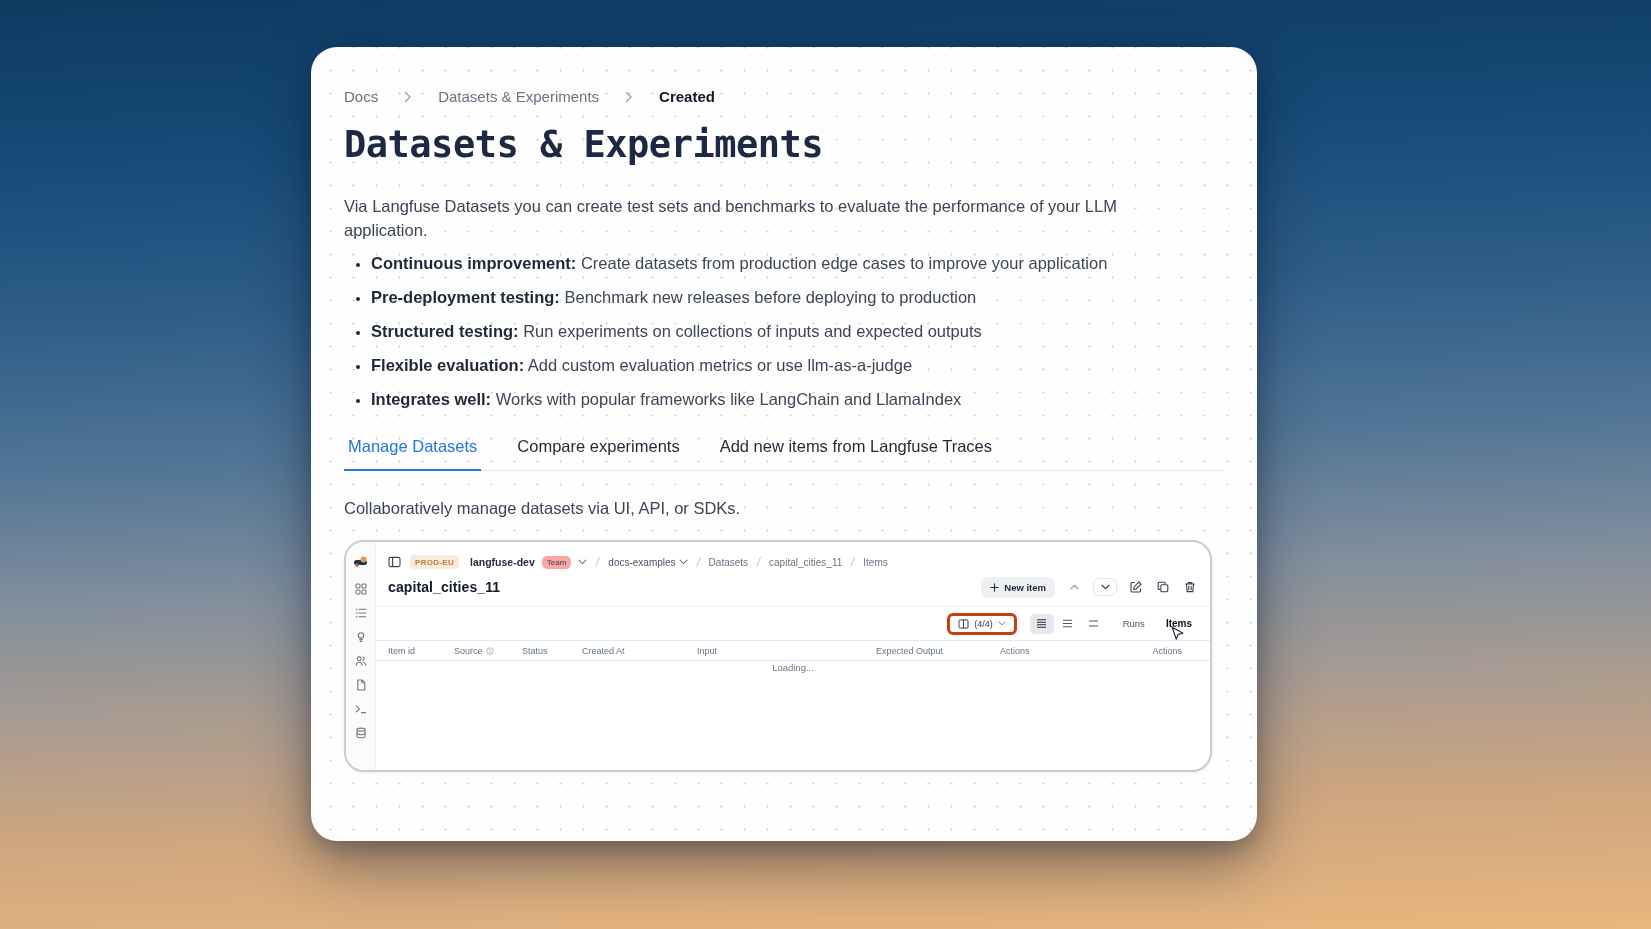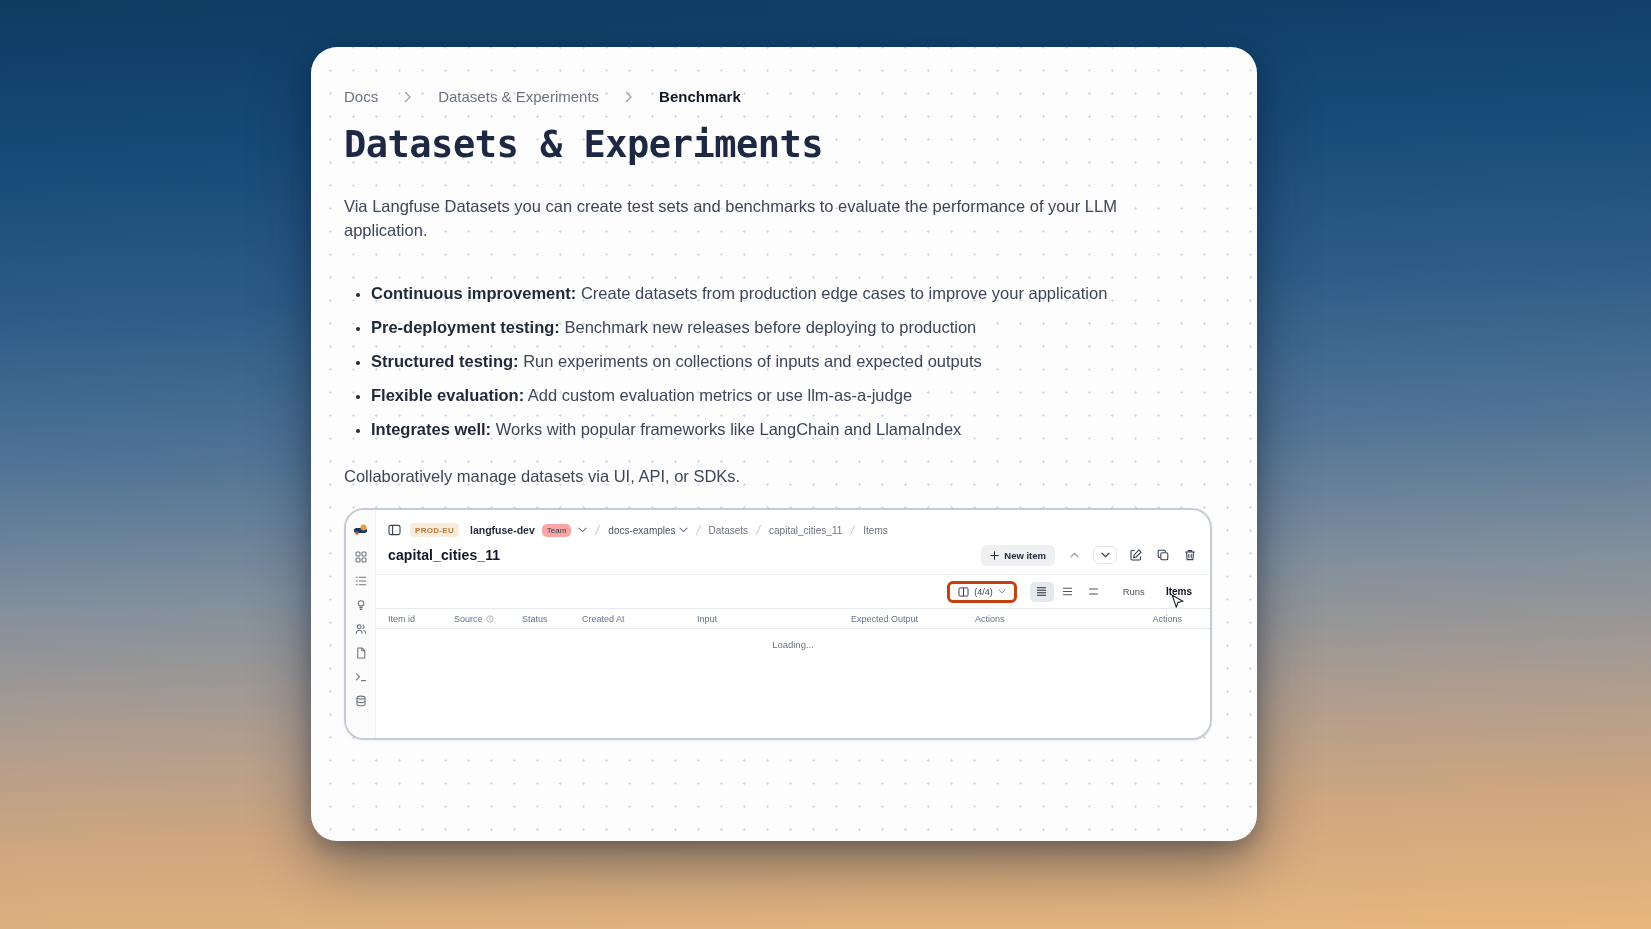--- a/index.html
+++ b/index.html
@@ -27,21 +27,21 @@
   .crumbs .sep { display:flex; align-items:center; }
   .crumbs .current { color:#111827; font-weight:700; }
 
   h1.title {
     margin-top:18px; font-family:"DejaVu Sans Mono","Liberation Mono",monospace;
     font-weight:700; font-size:37px; line-height:42px; color:#1d2942; letter-spacing:-0.5px;
   }
 
   .intro { margin-top:28px; width:840px; font-size:16.5px; line-height:24px; color:#3d4656; }
 
-  ul.benefits { margin-top:41px; padding-left:27px; list-style:disc; }
+  ul.benefits { margin-top:11px; padding-left:27px; list-style:disc; }
   ul.benefits li { font-size:16.5px; line-height:20px; margin-bottom:14px; color:#3d4656; }
   ul.benefits li::marker { color:#1f2937; font-size:13px; }
   ul.benefits b { color:#1f2937; }
 
   .tabs { margin-top:24px; display:flex; gap:32px; border-bottom:1px solid #e5e7eb; width:880px; }
   .tab { font-size:16.5px; color:#1f2937; padding:4px 4px 13px 4px; cursor:pointer; }
   .tab.active { color:#2673e6; font-weight:500; border-bottom:2px solid #2673e6; margin-bottom:-1px; }
 
   .tab-desc { margin-top:28px; font-size:16.5px; color:#3d4656; }
 
@@ -100,25 +100,25 @@
   .items-btn { font-size:10px; font-weight:700; color:#0b1220; padding:3px 4px; position:relative; }
   .cursor { position:absolute; left:9px; top:11px; pointer-events:none; }
 
   .app-thead {
     display:flex; align-items:center; height:21px;
     border-top:1px solid #e7e9ee; border-bottom:1px solid #e7e9ee;
     font-size:9px; color:#64748b; padding:0 12px;
   }
   .th { display:flex; align-items:center; gap:3px; }
   .th-itemid { width:66px; } .th-source { width:68px; } .th-status { width:60px; }
-  .th-created { width:115px; } .th-input { width:154px; } .th-expected { width:124px; }
+  .th-created { width:115px; } .th-input { width:179px; } .th-expected { width:124px; }
   .th-meta { width:152px; } .th-actions { flex:1; justify-content:flex-end; padding-right:16px; }
 
   .app-body { flex:1; display:flex; justify-content:center; }
-  .loading { margin-top:10px; font-size:9.5px; color:#6b7280; }
+  .loading { margin-top:1px; font-size:9.5px; color:#6b7280; }
 
   svg { display:block; }
 </style>
 </head>
 <body>
 
 <div class="stage">
   <div class="card">
     <div class="card-inner">
 
@@ -128,21 +128,21 @@
           <svg width="8" height="12" viewBox="0 0 8 12">
               <path d="M1.5 1.5L6 6l-4.5 4.5" fill="none" stroke="#9ca3af" stroke-width="1.4" stroke-linecap="round" stroke-linejoin="round"></path>
             </svg>
         </span>
         <span>Datasets &amp; Experiments</span>
         <span class="sep">
           <svg width="8" height="12" viewBox="0 0 8 12">
               <path d="M1.5 1.5L6 6l-4.5 4.5" fill="none" stroke="#9ca3af" stroke-width="1.4" stroke-linecap="round" stroke-linejoin="round"></path>
             </svg>
         </span>
-        <span class="current">Benchmark</span>
+        <span class="current">Created</span>
       </div>
 
       <h1 class="title">Datasets &amp; Experiments</h1>
 
       <p class="intro">Via Langfuse Datasets you can create test sets and benchmarks to evaluate the performance of your LLM application.</p>
 
       <ul class="benefits">
         <li>
           <b>Continuous improvement:</b>
           <span>Create datasets from production edge cases to improve your application</span>
@@ -158,20 +158,25 @@
         <li>
           <b>Flexible evaluation:</b>
           <span>Add custom evaluation metrics or use llm-as-a-judge</span>
         </li>
         <li>
           <b>Integrates well:</b>
           <span>Works with popular frameworks like LangChain and LlamaIndex</span>
         </li>
       </ul>
 
+      <div class="tabs">
+        <div class="tab active">Manage Datasets</div>
+        <div class="tab">Compare experiments</div>
+        <div class="tab">Add new items from Langfuse Traces</div>
+      </div>
 
       <p class="tab-desc">Collaboratively manage datasets via UI, API, or SDKs.</p>
 
       <div class="shot">
 
         <div class="shot-sidebar">
           <span class="logo">
             <svg width="15" height="13" viewBox="0 0 15 13">
               <rect x="1" y="5" width="13" height="5" rx="2.5" fill="#12395e"></rect>
               <circle cx="10.5" cy="4.5" r="3" fill="#e79a3c"></circle>

